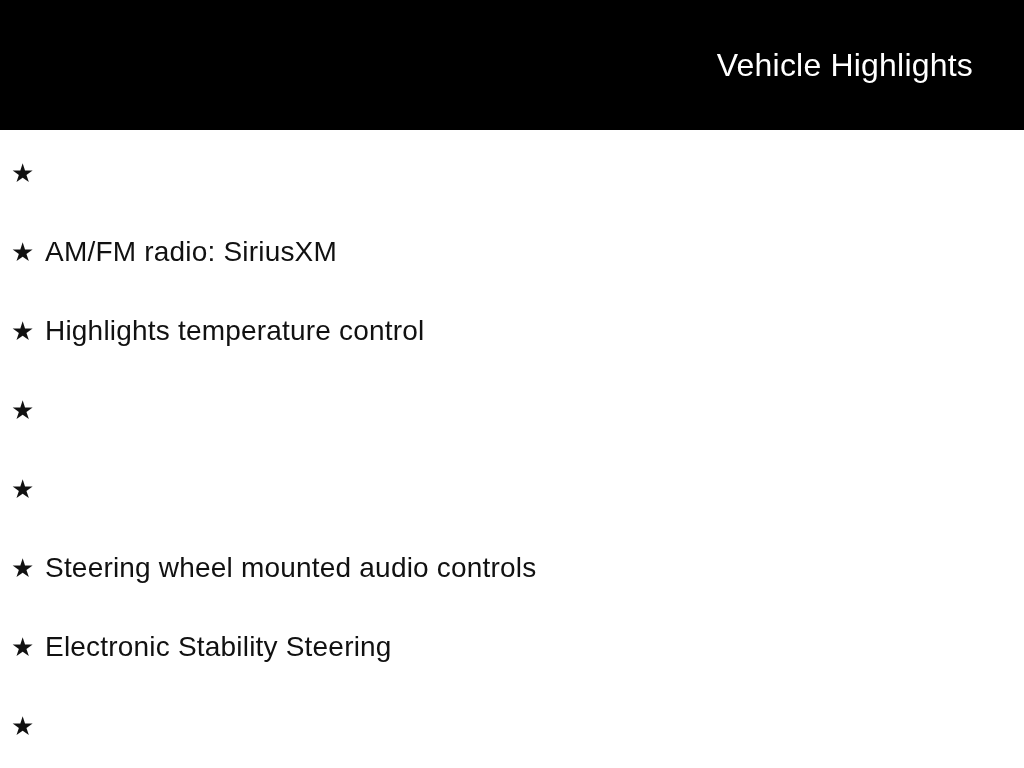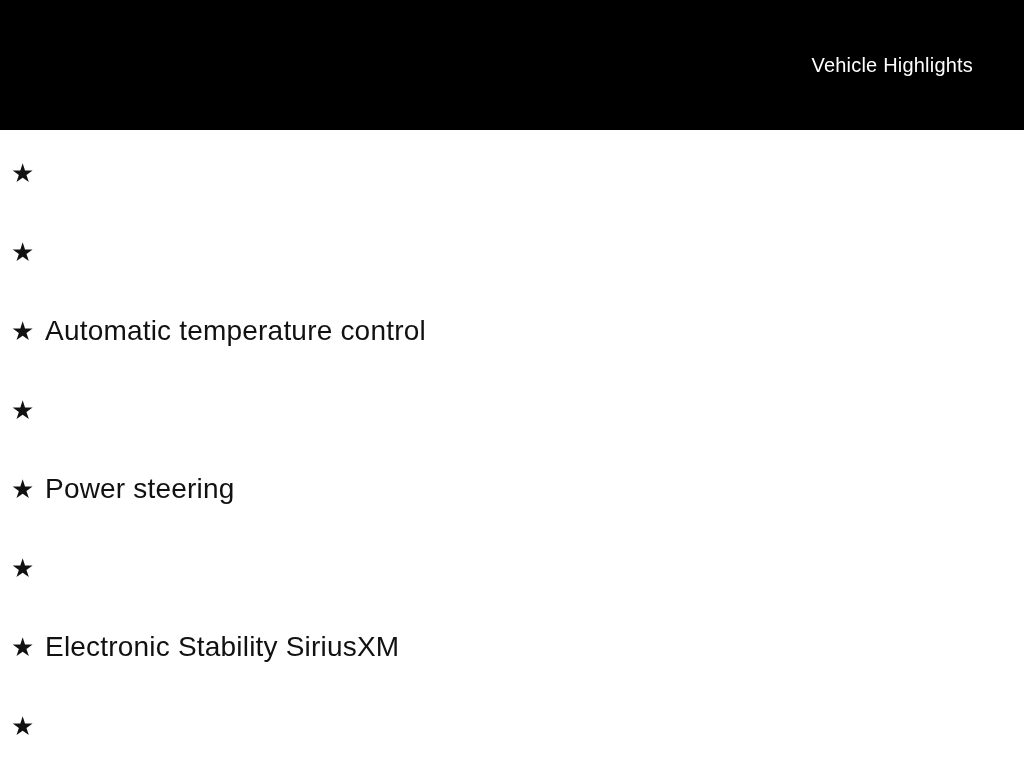--- a/index.html
+++ b/index.html
@@ -20,21 +20,21 @@
     width: 1024px;
     height: 130px;
     background: #000000;
     display: flex;
     align-items: center;
     justify-content: flex-end;
     padding-right: 51px;
   }
   .header-title {
     color: #ffffff;
-    font-size: 20px;
+    font-size: 32px;
     line-height: 1;
     letter-spacing: 0.2px;
   }
   .highlights-list {
     list-style: none;
     margin: 0;
     padding: 3px 0 0 0;
   }
   .highlight-item {
     box-sizing: border-box;
@@ -67,37 +67,38 @@
   <div class="header-bar">
     <span class="header-title">Vehicle Highlights</span>
   </div>
 
   <ul class="highlights-list">
     <li class="highlight-item">
       <span class="star">★</span>
     </li>
     <li class="highlight-item">
       <span class="star">★</span>
+      <span class="item-label">AM/FM radio: SiriusXM</span>
     </li>
     <li class="highlight-item">
       <span class="star">★</span>
-      <span class="item-label">Automatic temperature control</span>
+      <span class="item-label">Highlights temperature control</span>
     </li>
     <li class="highlight-item">
       <span class="star">★</span>
     </li>
     <li class="highlight-item">
       <span class="star">★</span>
-      <span class="item-label">Power steering</span>
     </li>
     <li class="highlight-item">
       <span class="star">★</span>
+      <span class="item-label">Steering wheel mounted audio controls</span>
     </li>
     <li class="highlight-item">
       <span class="star">★</span>
-      <span class="item-label">Electronic Stability SiriusXM</span>
+      <span class="item-label">Electronic Stability Steering</span>
     </li>
     <li class="highlight-item">
       <span class="star">★</span>
     </li>
   </ul>
 
 </div>
 
 </body></html>

